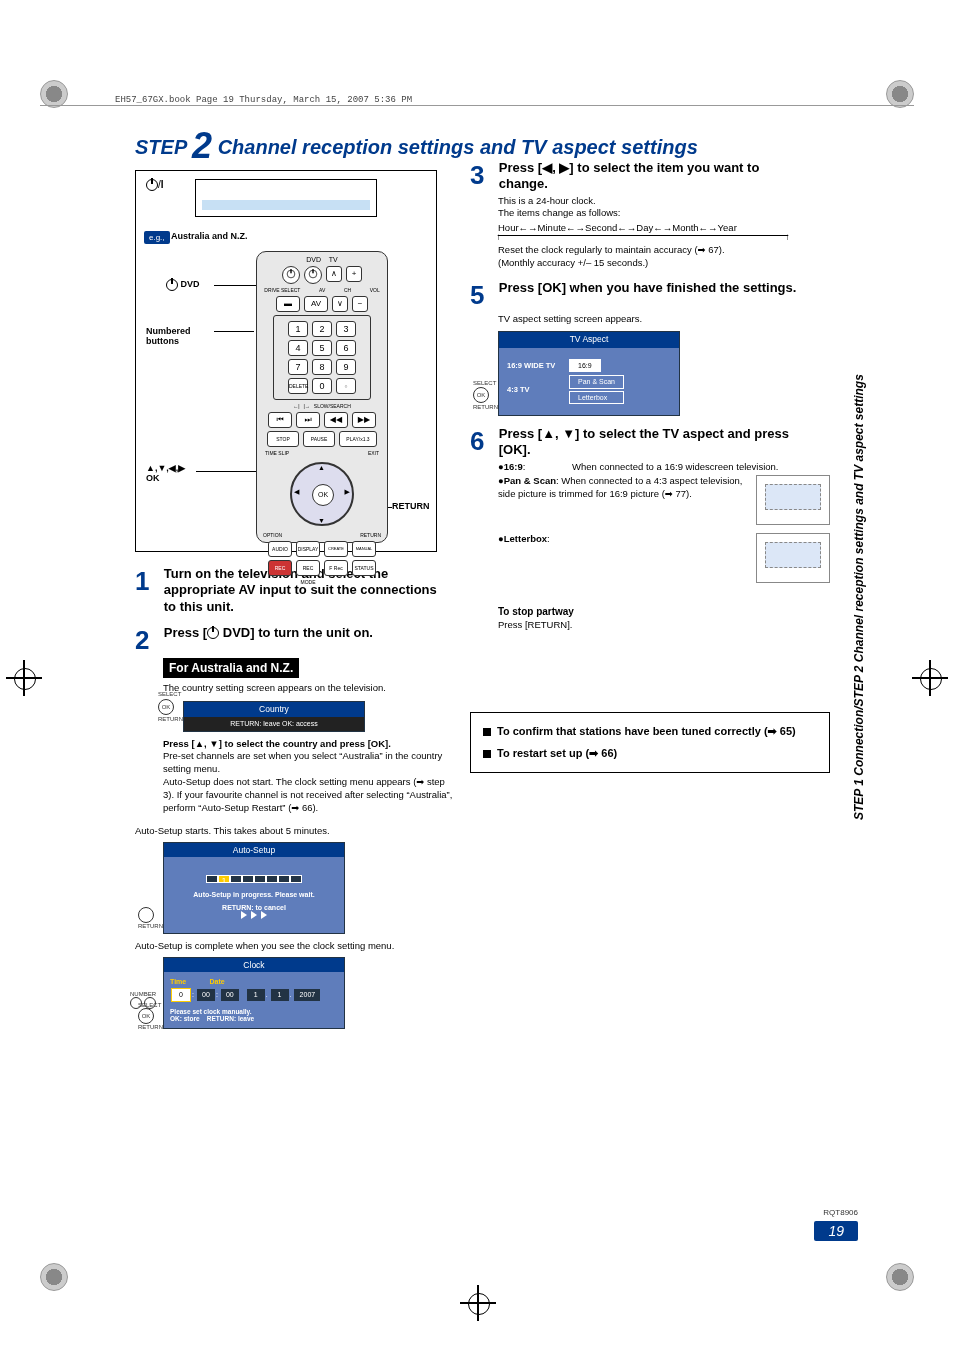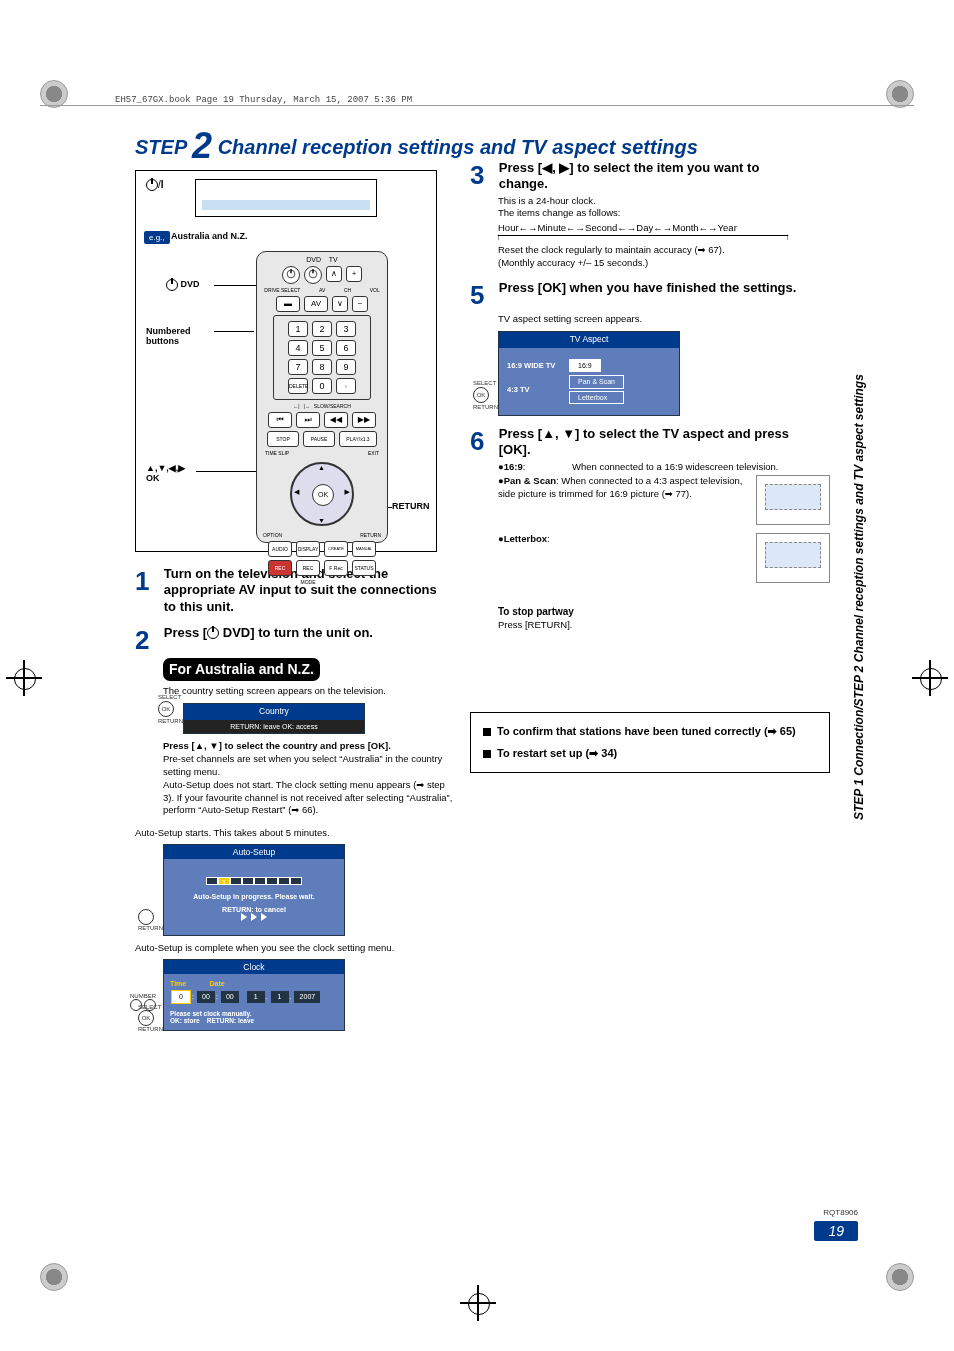--- a/index.html
+++ b/index.html
@@ -122,22 +122,22 @@
 
   .step-num {
     font-size: 26px; font-weight: bold; color:#003a8c;
     display:inline-block; width:28px; vertical-align:top;
   }
   .step-block { margin-bottom: 10px; }
   .step-head { font-size: 13px; font-weight: bold; line-height:1.25; margin-left: -2px;}
   .step-body { font-size: 9.5px; line-height: 1.35; margin-left: 28px; margin-top:2px;}
 
   .black-pill {
-    display:inline-block; background:#000; color:#fff; font-size:14px;
-    font-weight:bold; padding:2px 6px;border-radius:7px;
+    display:inline-block; background:#000; color:#fff; font-size:12px;
+    font-weight:bold; padding:2px 6px;
   }
 
   .onscreen {
     background:#5f7dbb; color:#fff; font-size:8px; width:180px;
     border:1px solid #234; margin:6px 0; padding:0;
   }
   .onscreen .title-bar {
     background:#003a8c; text-align:center; font-weight:normal; padding:2px 0;
     font-size:8.5px;
   }
@@ -527,20 +527,20 @@
         </div>
       </div>
 
       <div style="margin-top:22px;font-weight:bold;font-size:10px;">To stop partway</div>
       <div style="font-size:9.5px;">Press [RETURN].</div>
     </div>
   </div>
 
   <div class="note-box">
     <div><span class="sq"></span><span>To confirm that stations have been tuned correctly (➡ 65)</span></div>
-    <div style="margin-top:6px;"><span class="sq"></span><span>To restart set up (➡ 34)</span></div>
+    <div style="margin-top:6px;"><span class="sq"></span><span>To restart set up (➡ 66)</span></div>
   </div>
 </div>
 
 <div class="page-foot">
   <div class="doc">RQT8906</div>
   <div class="num">19</div>
 </div>
 
 </body></html>

